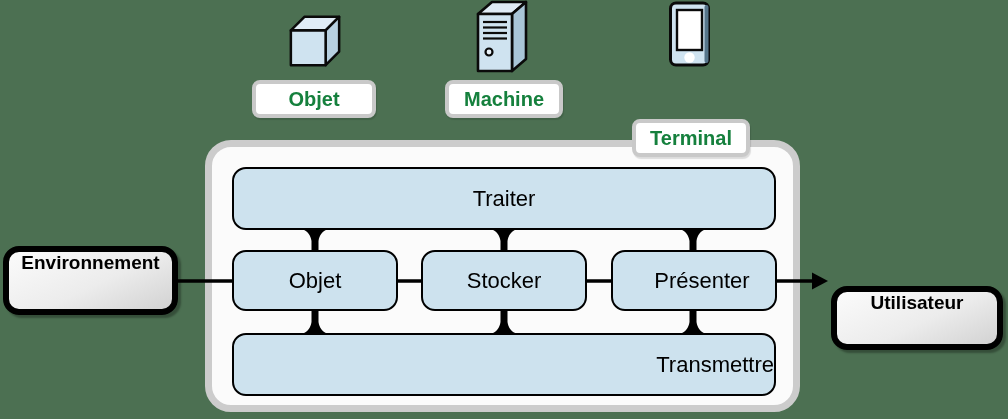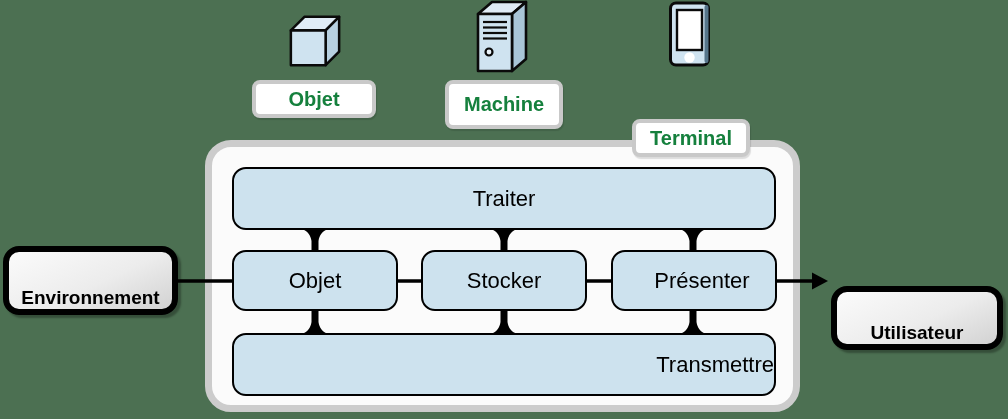--- a/index.html
+++ b/index.html
@@ -20,31 +20,31 @@
     justify-content:center;font-weight:normal;font-size:22px;color:#000;z-index:2;}
   .f-traiter{left:232px;top:167px;width:544px;height:63px;}
   .f-capter{left:232px;top:250px;width:166px;height:61px;}
   .f-stocker{left:421px;top:250px;width:166px;height:61px;}
   .f-presenter{left:611px;top:250px;width:166px;height:61px;padding-left:16px;}
   .f-transmettre{left:232px;top:333px;width:544px;height:63px;justify-content:flex-end;}
 
   
   .actor{position:absolute;box-sizing:border-box;border:6px solid #000;border-radius:16px;
     background:linear-gradient(155deg,#fbfbfb 0%,#ececec 55%,#d2d2d2 100%);
-    display:flex;align-items:flex-end;justify-content:center;font-weight:bold;font-size:19px;
+    display:flex;align-items:flex-start;justify-content:center;font-weight:bold;font-size:19px;
     color:#000;z-index:2;box-shadow:3px 3px 2px rgba(0,0,0,0.30);}
   .a-env{left:3px;top:246px;width:175px;height:69px;}
   .a-user{left:831px;top:250px;width:172px;height:64px;margin-top:36px;}
 
   
   .tag{position:absolute;box-sizing:border-box;background:#fff;border:4px solid var(--lborder,#c9c9c9);
     border-radius:8px;display:flex;align-items:center;justify-content:center;font-weight:bold;
     font-size:20px;color:#15803d;z-index:2;box-shadow:1px 2px 1px rgba(0,0,0,0.12);}
   .t-objet{left:252px;top:80px;width:124px;height:38px;}
-  .t-machine{left:445px;top:80px;width:118px;height:49px;}
+  .t-machine{left:445px;top:80px;width:118px;height:38px;}
   .t-terminal{left:632px;top:80px;width:118px;height:38px;margin-top:39px;}
 
   .icon{position:absolute;z-index:2;}
   .i-cube{left:287px;top:13px;}
   .i-server{left:476px;top:0px;}
   .i-phone{left:668px;top:1px;}
 </style>
 </head>
 <body>
 

